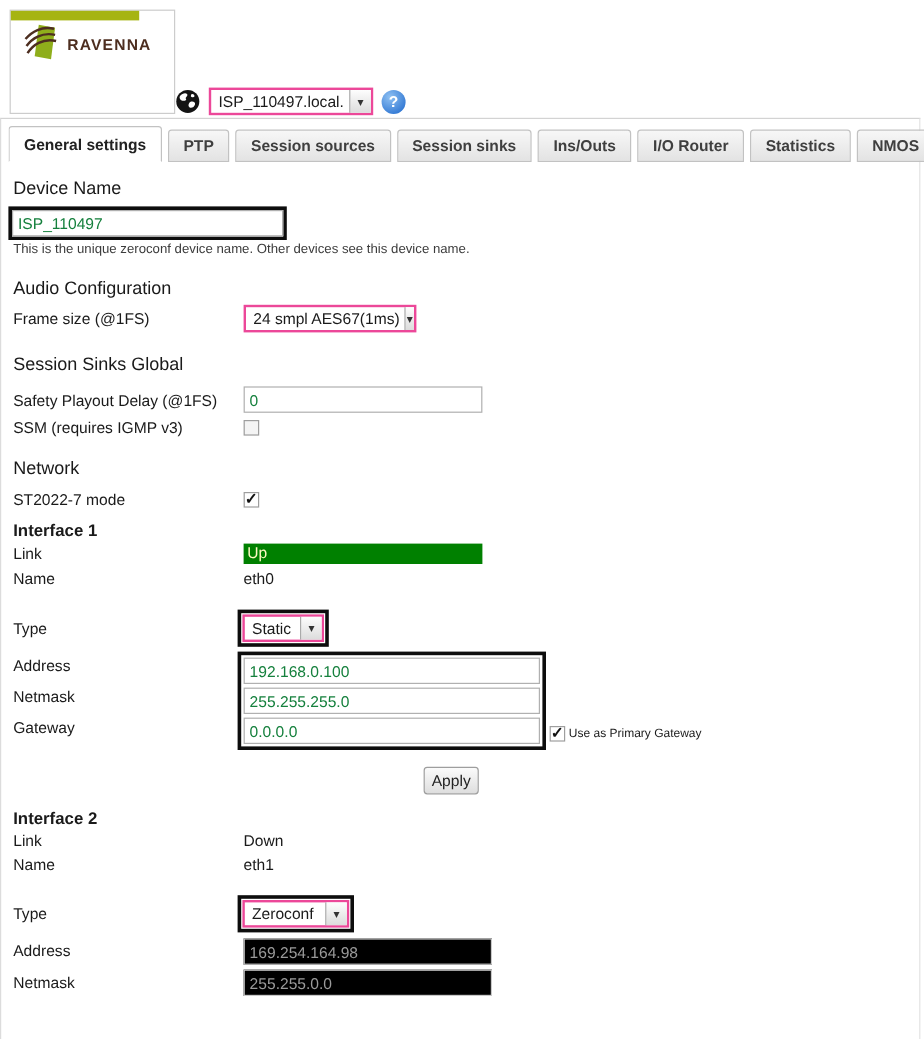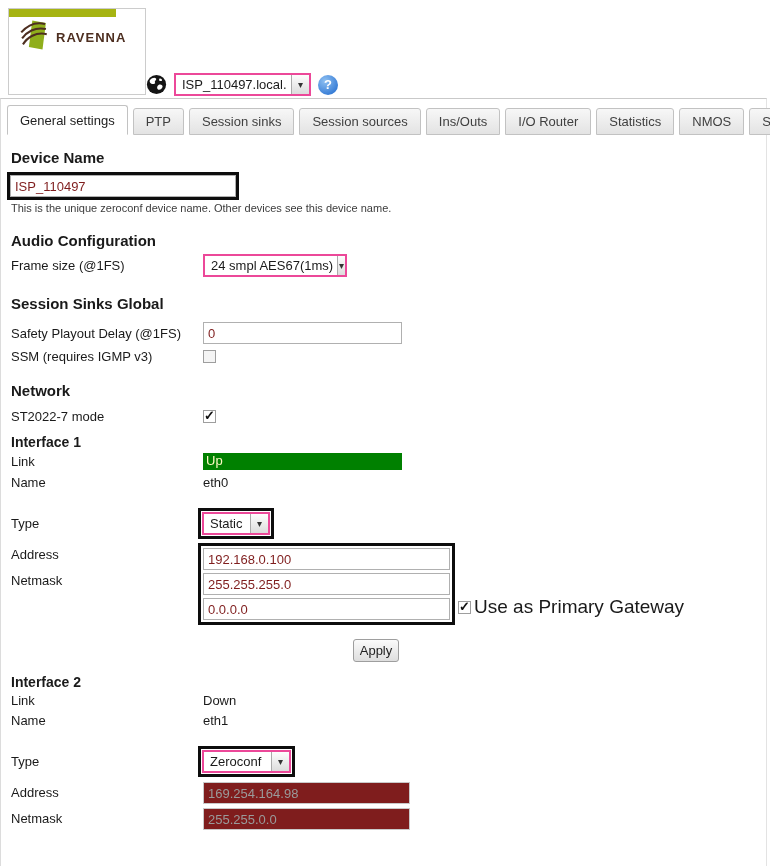--- a/index.html
+++ b/index.html
@@ -31,35 +31,35 @@
     background:radial-gradient(circle at 35% 30%, #8ec0f2, #1a66cc);
     color:#fff; font-weight:bold; font-size:13px; display:flex; align-items:center;
     justify-content:center; cursor:pointer; }
 
   
   .frame { border-top:1px solid #c9c9c9; border-left:1px solid #dcdcdc; border-right:1px solid #e3e3e3;
     min-height:768px; margin-right:3px; }
   .tabs { display:flex; align-items:flex-end; padding:6px 0 0 6px; height:36px; }
   .tab { height:27px; line-height:25px; padding:0 12px; margin-right:5px; font-size:13px;
     color:#3f3f3f; background:linear-gradient(#f7f7f7,#e3e3e3); border:1px solid #c2c2c2;
-    border-radius:3px 3px 0 0; cursor:pointer; white-space:nowrap; }
+    border-radius:3px 3px 0 0; cursor:pointer; white-space:nowrap;font-weight:bold; }
   .tab.active { background:#fff; height:30px; line-height:29px; border-bottom-color:#fff; color:#222; }
 
   
   .main { padding:12px 0 0 10px; }
-  h1.sec { font-size:15px; font-weight:bold; margin-top:18px; }
+  h1.sec { font-size:15px; font-weight:normal; margin-top:18px; }
   h1.sec.first { margin-top:2px; }
   h2.iface { font-size:14px; font-weight:bold; margin-top:10px; }
   .frow { display:flex; align-items:center; margin-top:5px; font-size:13px; }
   .flabel { width:192px; flex:0 0 192px; }
   .help-text { font-size:11px; color:#3c3c3c; margin-top:2px; }
 
   .text-input { height:22px; border:1px solid #b0b0b0; font-size:13px; padding:0 4px;
-    font-family:"Liberation Sans", sans-serif; color:#7f1d1d; background:#fff; }
-  .text-input:disabled { background:#7f1d1d; color:#9a9a9a; border-color:#c9c9c9; }
+    font-family:"Liberation Sans", sans-serif; color:#15803d; background:#fff; }
+  .text-input:disabled { background:#000000; color:#9a9a9a; border-color:#c9c9c9; }
   .w-wide { width:199px; }
   .w-name { width:226px; }
 
   .hl { border:3px solid #0d0d0d; }
   .hl-inline { display:inline-block; padding:1px; margin-left:-5px; }
   .name-box { display:inline-block; margin-left:-4px; margin-top:6px; }
 
   .cb { width:13px; height:13px; border:1px solid #9e9e9e; background:#f4f4f4;
     display:inline-block; position:relative; cursor:pointer; flex:0 0 13px; }
   .cb.checked { background:#fff; }
@@ -74,21 +74,21 @@
   .w-type2 { width:89px; justify-content:space-between; }
 
   .addr-grid { align-items:flex-start; margin-top:4px; }
   .addr-labels > div { height:26px; line-height:24px; }
   .addr-box { position:relative; padding:2px; display:flex; flex-direction:column; gap:3px; }
   .addr-box .text-input { width:247px; }
   .addr-plain { display:flex; flex-direction:column; gap:4px; margin-top:1px; }
   .addr-plain .frow2 { display:flex; align-items:center; }
   .addr-plain .text-input { width:207px; }
   .primary-gw { position:absolute; left:calc(100% + 6px); bottom:4px; display:flex;
-    align-items:center; white-space:nowrap; font-size:19px; }
+    align-items:center; white-space:nowrap; font-size:10px; }
   .primary-gw .cb { margin-right:3px; }
 
   .apply-row { margin-top:14px; }
   .apply-btn { margin-left:342px; width:46px; height:23px; font-size:13px; color:#222;
     font-family:"Liberation Sans", sans-serif; background:linear-gradient(#fbfbfb,#dedede);
     border:1px solid #9e9e9e; border-radius:3px; cursor:pointer; }
   .mt14 { margin-top:14px; }
   .mt10 { margin-top:10px; }
 </style>
 </head>
@@ -124,22 +124,22 @@
       <span class="arrow-btn"></span>
     </div>
     <div class="help-icon">?</div>
   </div>
 </div>
 
 <div class="frame">
   <nav class="tabs">
     <div class="tab active">General settings</div>
     <div class="tab">PTP</div>
+    <div class="tab">Session sources</div>
     <div class="tab">Session sinks</div>
-    <div class="tab">Session sources</div>
     <div class="tab">Ins/Outs</div>
     <div class="tab">I/O Router</div>
     <div class="tab">Statistics</div>
     <div class="tab">NMOS</div>
     <div class="tab">System</div>
   </nav>
 
   <main class="main">
     
     <h1 class="sec first">Device Name</h1>
@@ -194,20 +194,21 @@
           <span class="sel-text">Static</span>
           <span class="arrow-btn"></span>
         </div>
       </div>
     </div>
 
     <div class="frow addr-grid">
       <div class="flabel addr-labels">
         <div>Address</div>
         <div>Netmask</div>
+        <div>Gateway</div>
       </div>
       <div class="hl addr-box" style="margin-left:-5px;">
         <input class="text-input" value="192.168.0.100" style="">
         <input class="text-input" value="255.255.255.0" style="">
         <input class="text-input" value="0.0.0.0" style="">
         <span class="primary-gw">
           <span class="cb checked"></span>
           <span>Use as Primary Gateway</span>
         </span>
       </div>

